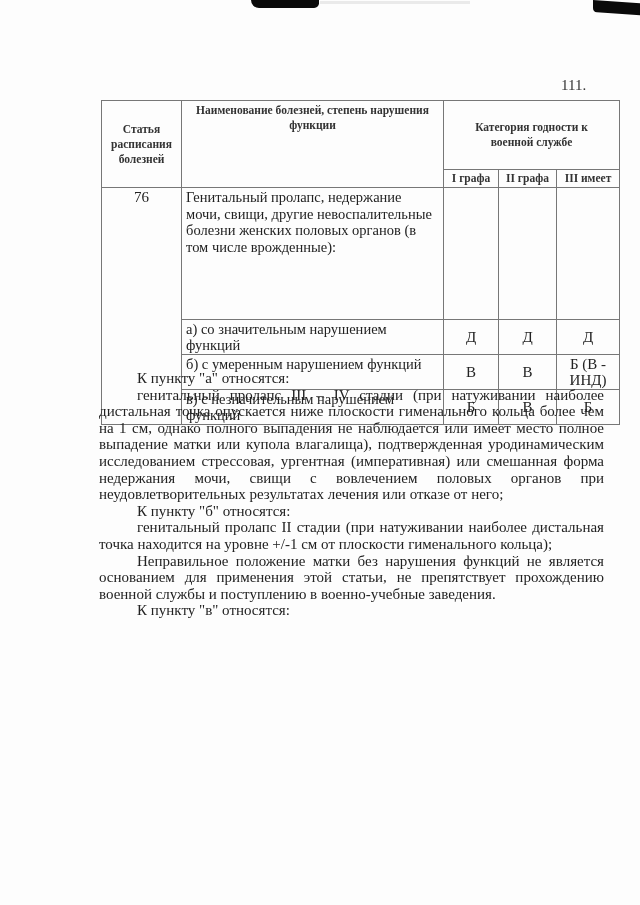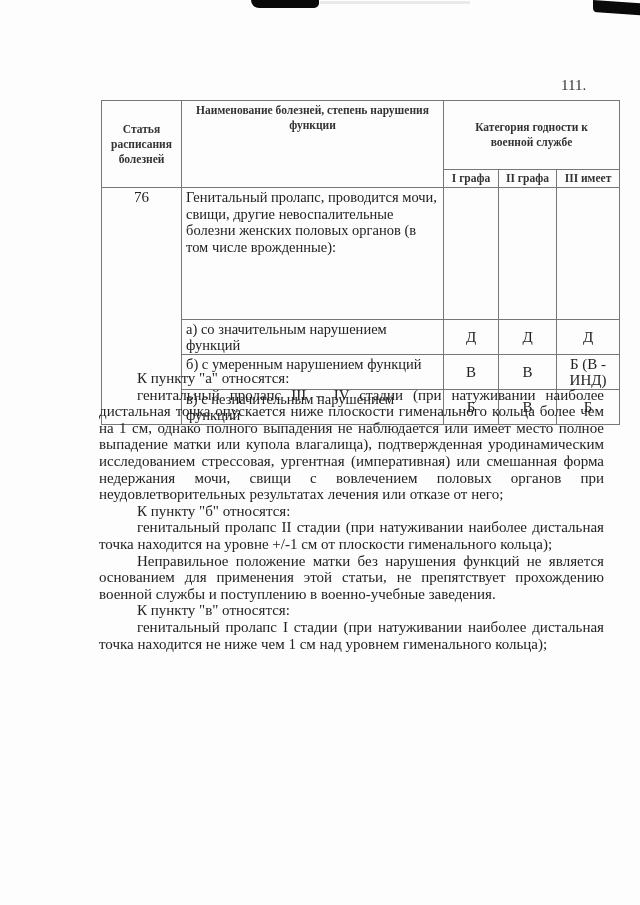--- a/index.html
+++ b/index.html
@@ -60,21 +60,21 @@
     <th rowspan="2" style="vertical-align:top;padding-top:2px;">Наименование болезней, степень нарушения функции</th>
     <th colspan="3" style="padding:19px 30px;">Категория годности к военной службе</th>
   </tr>
   <tr>
     <th class="sub">I графа</th>
     <th class="sub">II графа</th>
     <th class="sub">III имеет</th>
   </tr>
   <tr class="first">
     <td rowspan="4" class="num">76</td>
-    <td class="disease" style="height:auto;">Генитальный пролапс, проводится мочи, свищи, другие невоспалительные болезни женских половых органов (в том числе врожденные):</td>
+    <td class="disease" style="height:auto;">Генитальный пролапс, недержание мочи, свищи, другие невоспалительные болезни женских половых органов (в том числе врожденные):</td>
     <td class="empty"></td>
     <td class="empty"></td>
     <td class="empty"></td>
   </tr>
   <tr>
     <td class="sub-cell">а) со значительным нарушением функций</td>
     <td class="center">Д</td>
     <td class="center">Д</td>
     <td class="center">Д</td>
   </tr>
@@ -93,14 +93,13 @@
 </tbody>
   </table>
 
 <div class="body-text">
   <p>К пункту "а" относятся:</p>
   <p>генитальный пролапс III – IV стадии (при натуживании наиболее дистальная точка опускается ниже плоскости гименального кольца более чем на 1 см, однако полного выпадения не наблюдается или имеет место полное выпадение матки или купола влагалища), подтвержденная уродинамическим исследованием стрессовая, ургентная (императивная) или смешанная форма недержания мочи, свищи с вовлечением половых органов при неудовлетворительных результатах лечения или отказе от него;</p>
   <p>К пункту "б" относятся:</p>
   <p>генитальный пролапс II стадии (при натуживании наиболее дистальная точка находится на уровне +/-1 см от плоскости гименального кольца);</p>
   <p>Неправильное положение матки без нарушения функций не является основанием для применения этой статьи, не препятствует прохождению военной службы и поступлению в военно-учебные заведения.</p>
   <p>К пункту "в" относятся:</p>
-  <p>генитальный пролапс I стадии (при натуживании наиболее дистальная точка находится не ниже чем 1 см над уровнем гименального кольца);</p>
 </div>
 
 </body></html>

